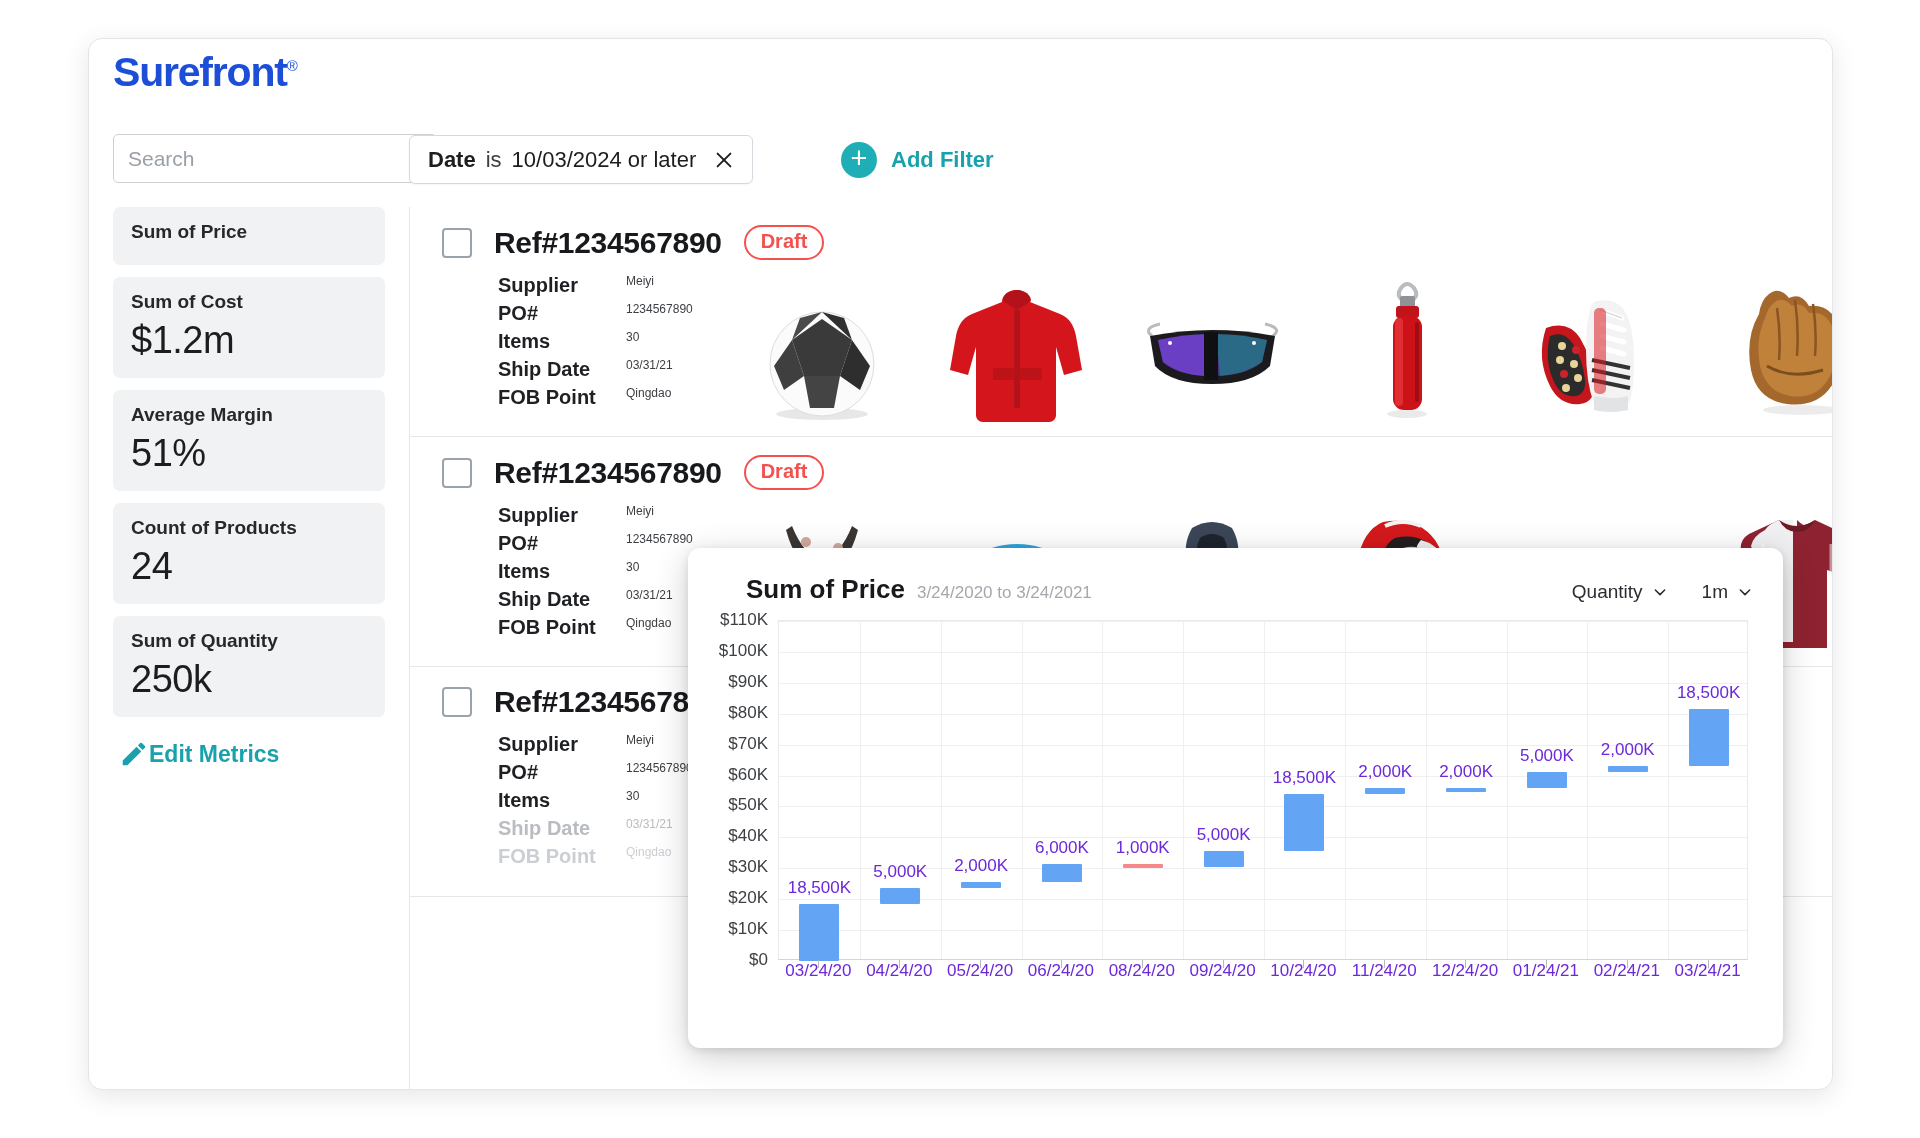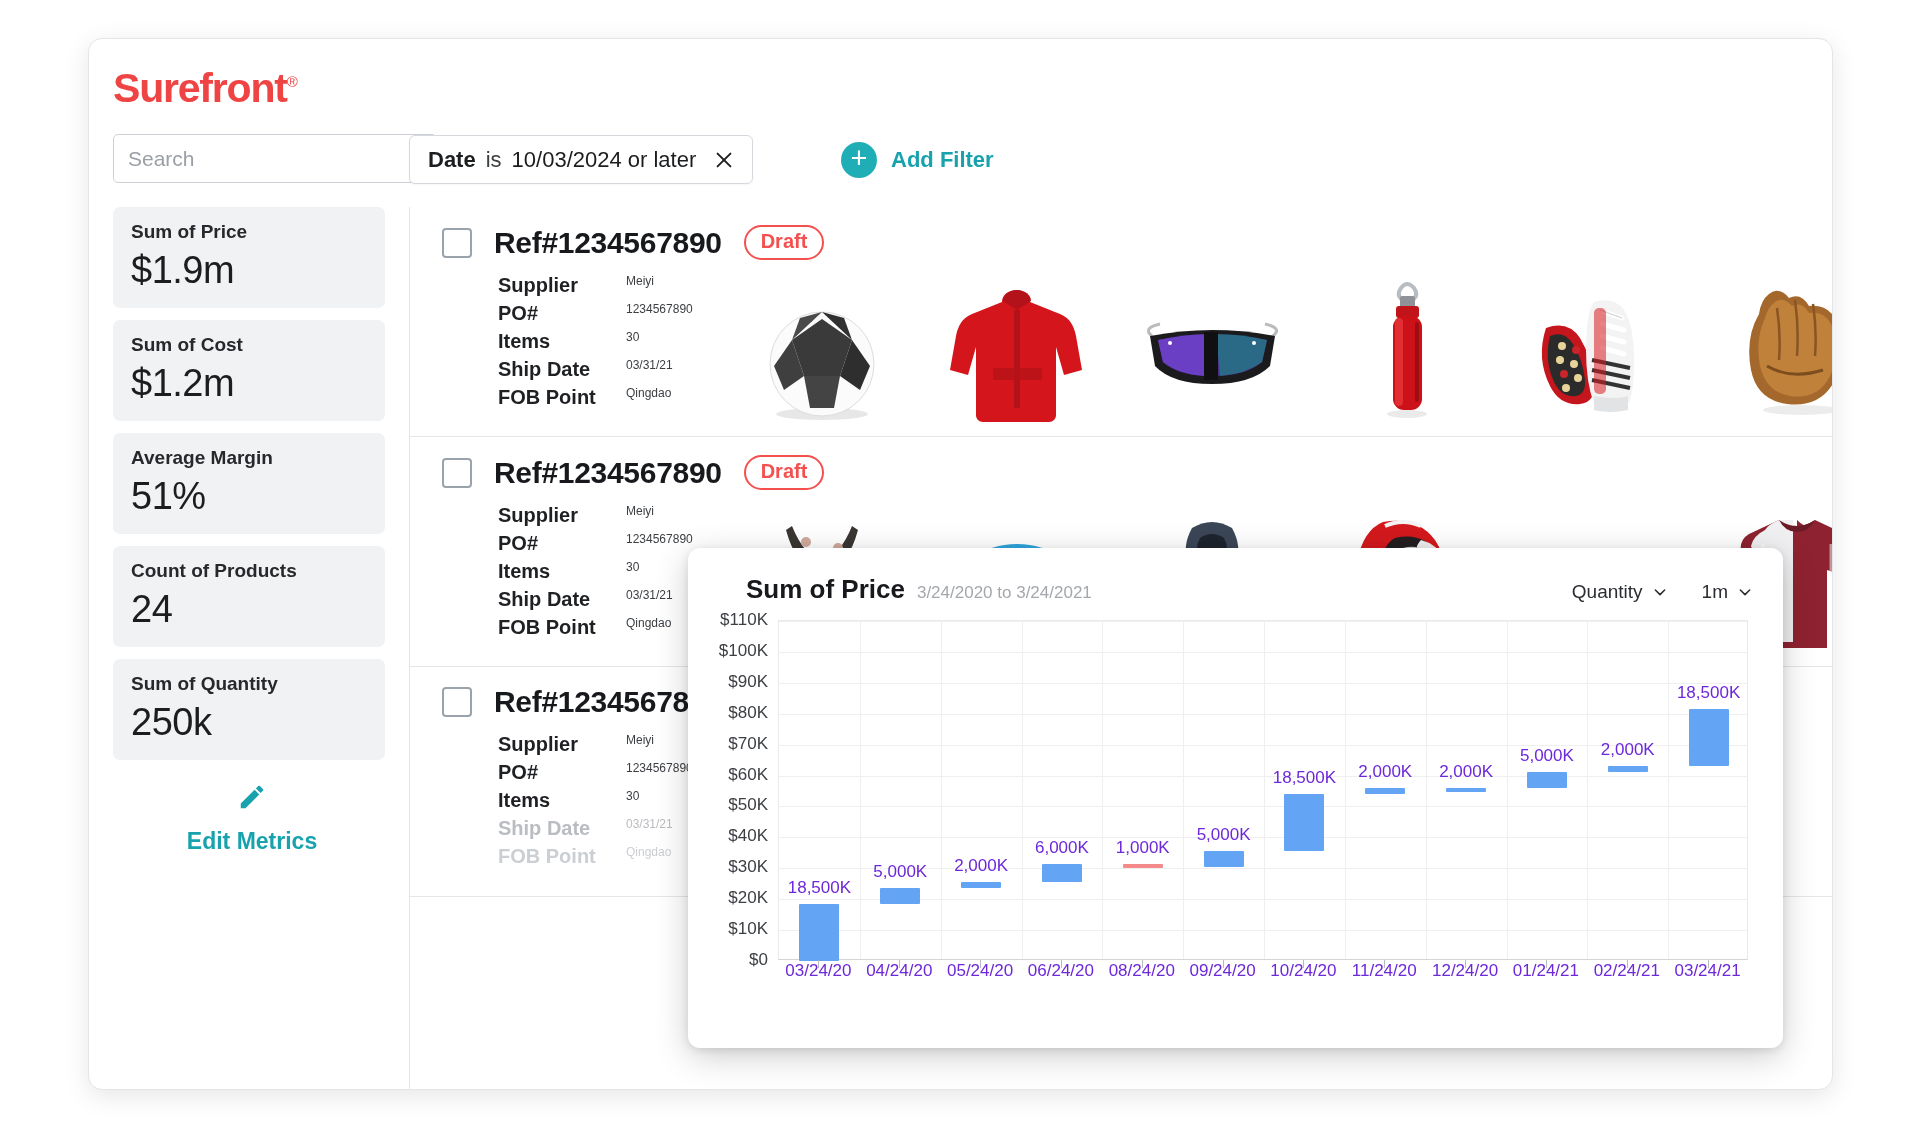--- a/index.html
+++ b/index.html
@@ -19,25 +19,25 @@
     background: #ffffff;
     border: 1px solid #e3e5e8;
     border-radius: 14px;
     box-shadow: 0 6px 26px rgba(0,0,0,0.10);
     overflow: hidden;
   }
 
   
   .brand {
     position: absolute;
-    left: 24px; top: 26px;
+    left: 24px; top: 10px;
     font-size: 41px;
     font-weight: 700;
     letter-spacing: -1.2px;
-    color: #ef4444;
+    color: #1d4ed8;
   }
   .brand .reg { font-size: 15px; vertical-align: super; font-weight: 400; }
 
   
   .searchbar {
     position: absolute;
     left: 24px; top: 95px;
     width: 324px; height: 49px;
     display: flex;
     border: 1px solid #ccd0d4;
@@ -117,24 +117,23 @@
   }
   .metric-label {
     font-size: 19px; font-weight: 700; color: #26282b;
     margin-bottom: 6px;
   }
   .metric-value {
     font-size: 38px; font-weight: 400; color: #1b1d1f;
     letter-spacing: -0.5px;
   }
   .edit-metrics {
-    display: flex; align-items: center; gap: 16px;
+    display: flex; align-items: center; 
     margin-top: 22px; margin-left: 6px;
     cursor: pointer;
-    flex-direction: column;
   }
   .edit-metrics-label {
     font-size: 23px; font-weight: 700; color: #17a2ad;
   }
 
   
   .list-col {
     position: absolute;
     left: 320px; top: 168px;
     right: 0; bottom: 0;
@@ -316,21 +315,20 @@
 
     <div class="add-filter">
       <span class="plus-circle">+</span>
       <span class="add-filter-label">Add Filter</span>
     </div>
 
     <div class="metrics">
 
       <div class="metric-card">
         <div class="metric-label">Sum of Price</div>
-        <div class="metric-value">$1.9m</div>
       </div>
 
       <div class="metric-card">
         <div class="metric-label">Sum of Cost</div>
         <div class="metric-value">$1.2m</div>
       </div>
 
       <div class="metric-card">
         <div class="metric-label">Average Margin</div>
         <div class="metric-value">51%</div>

